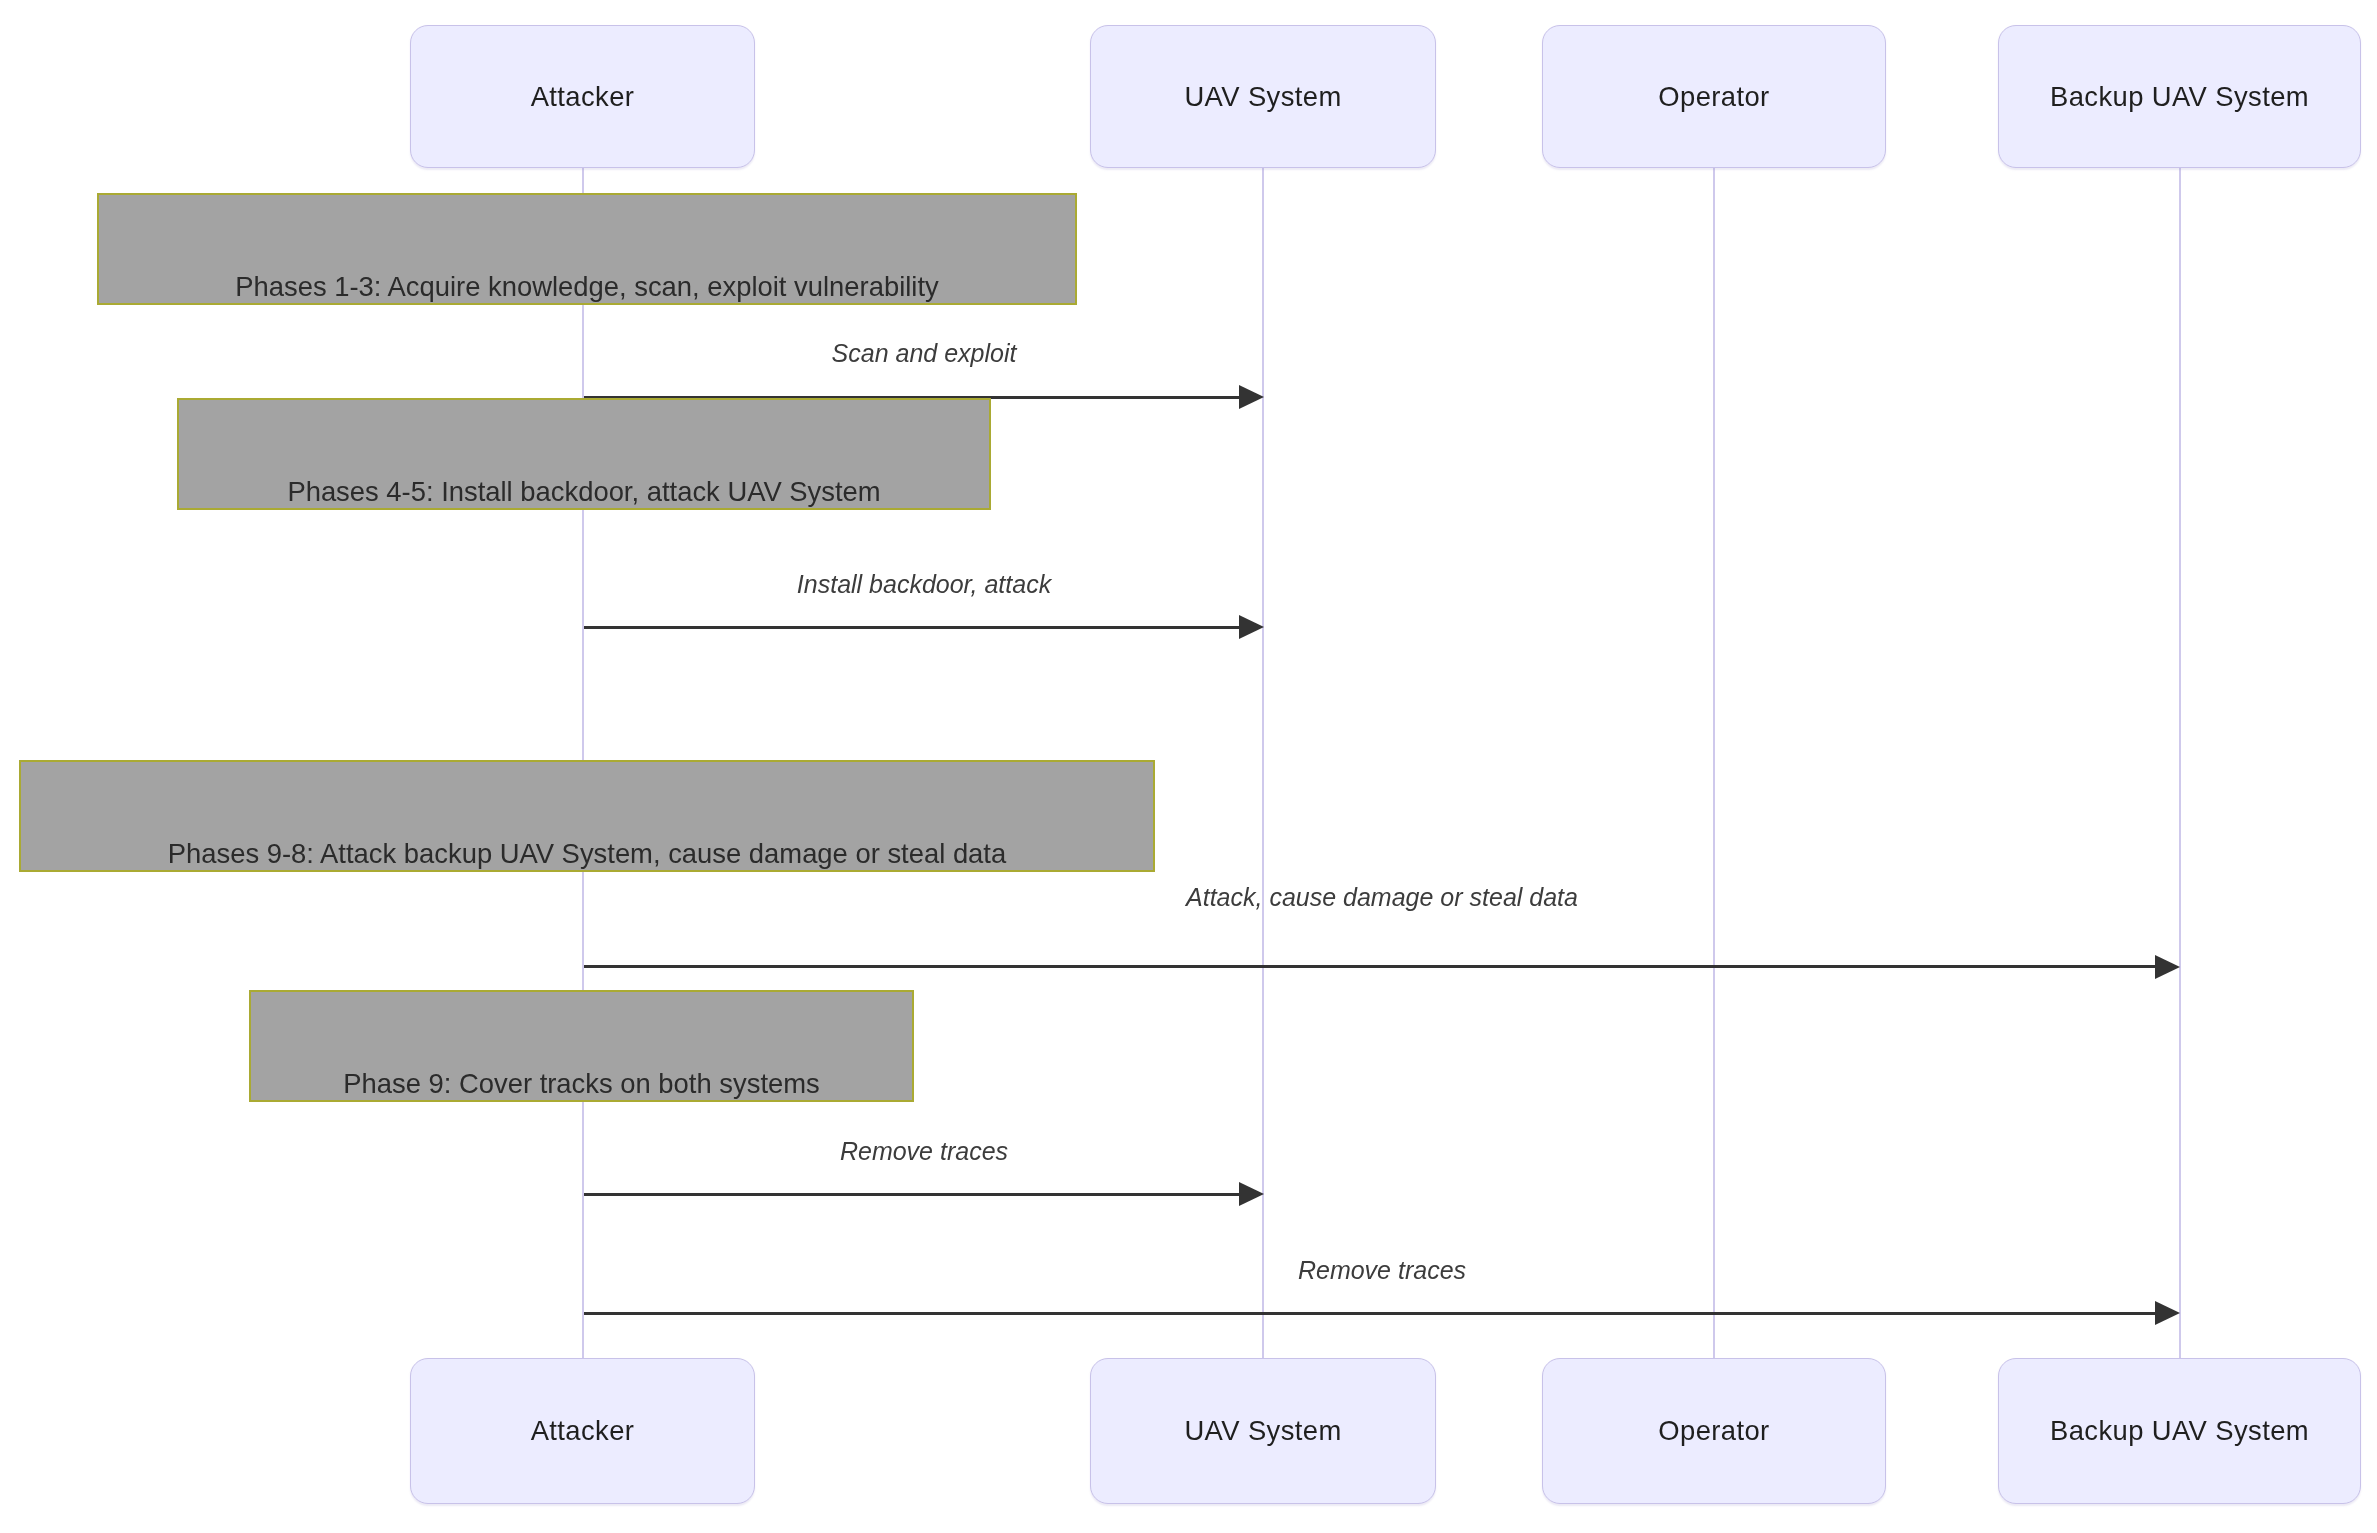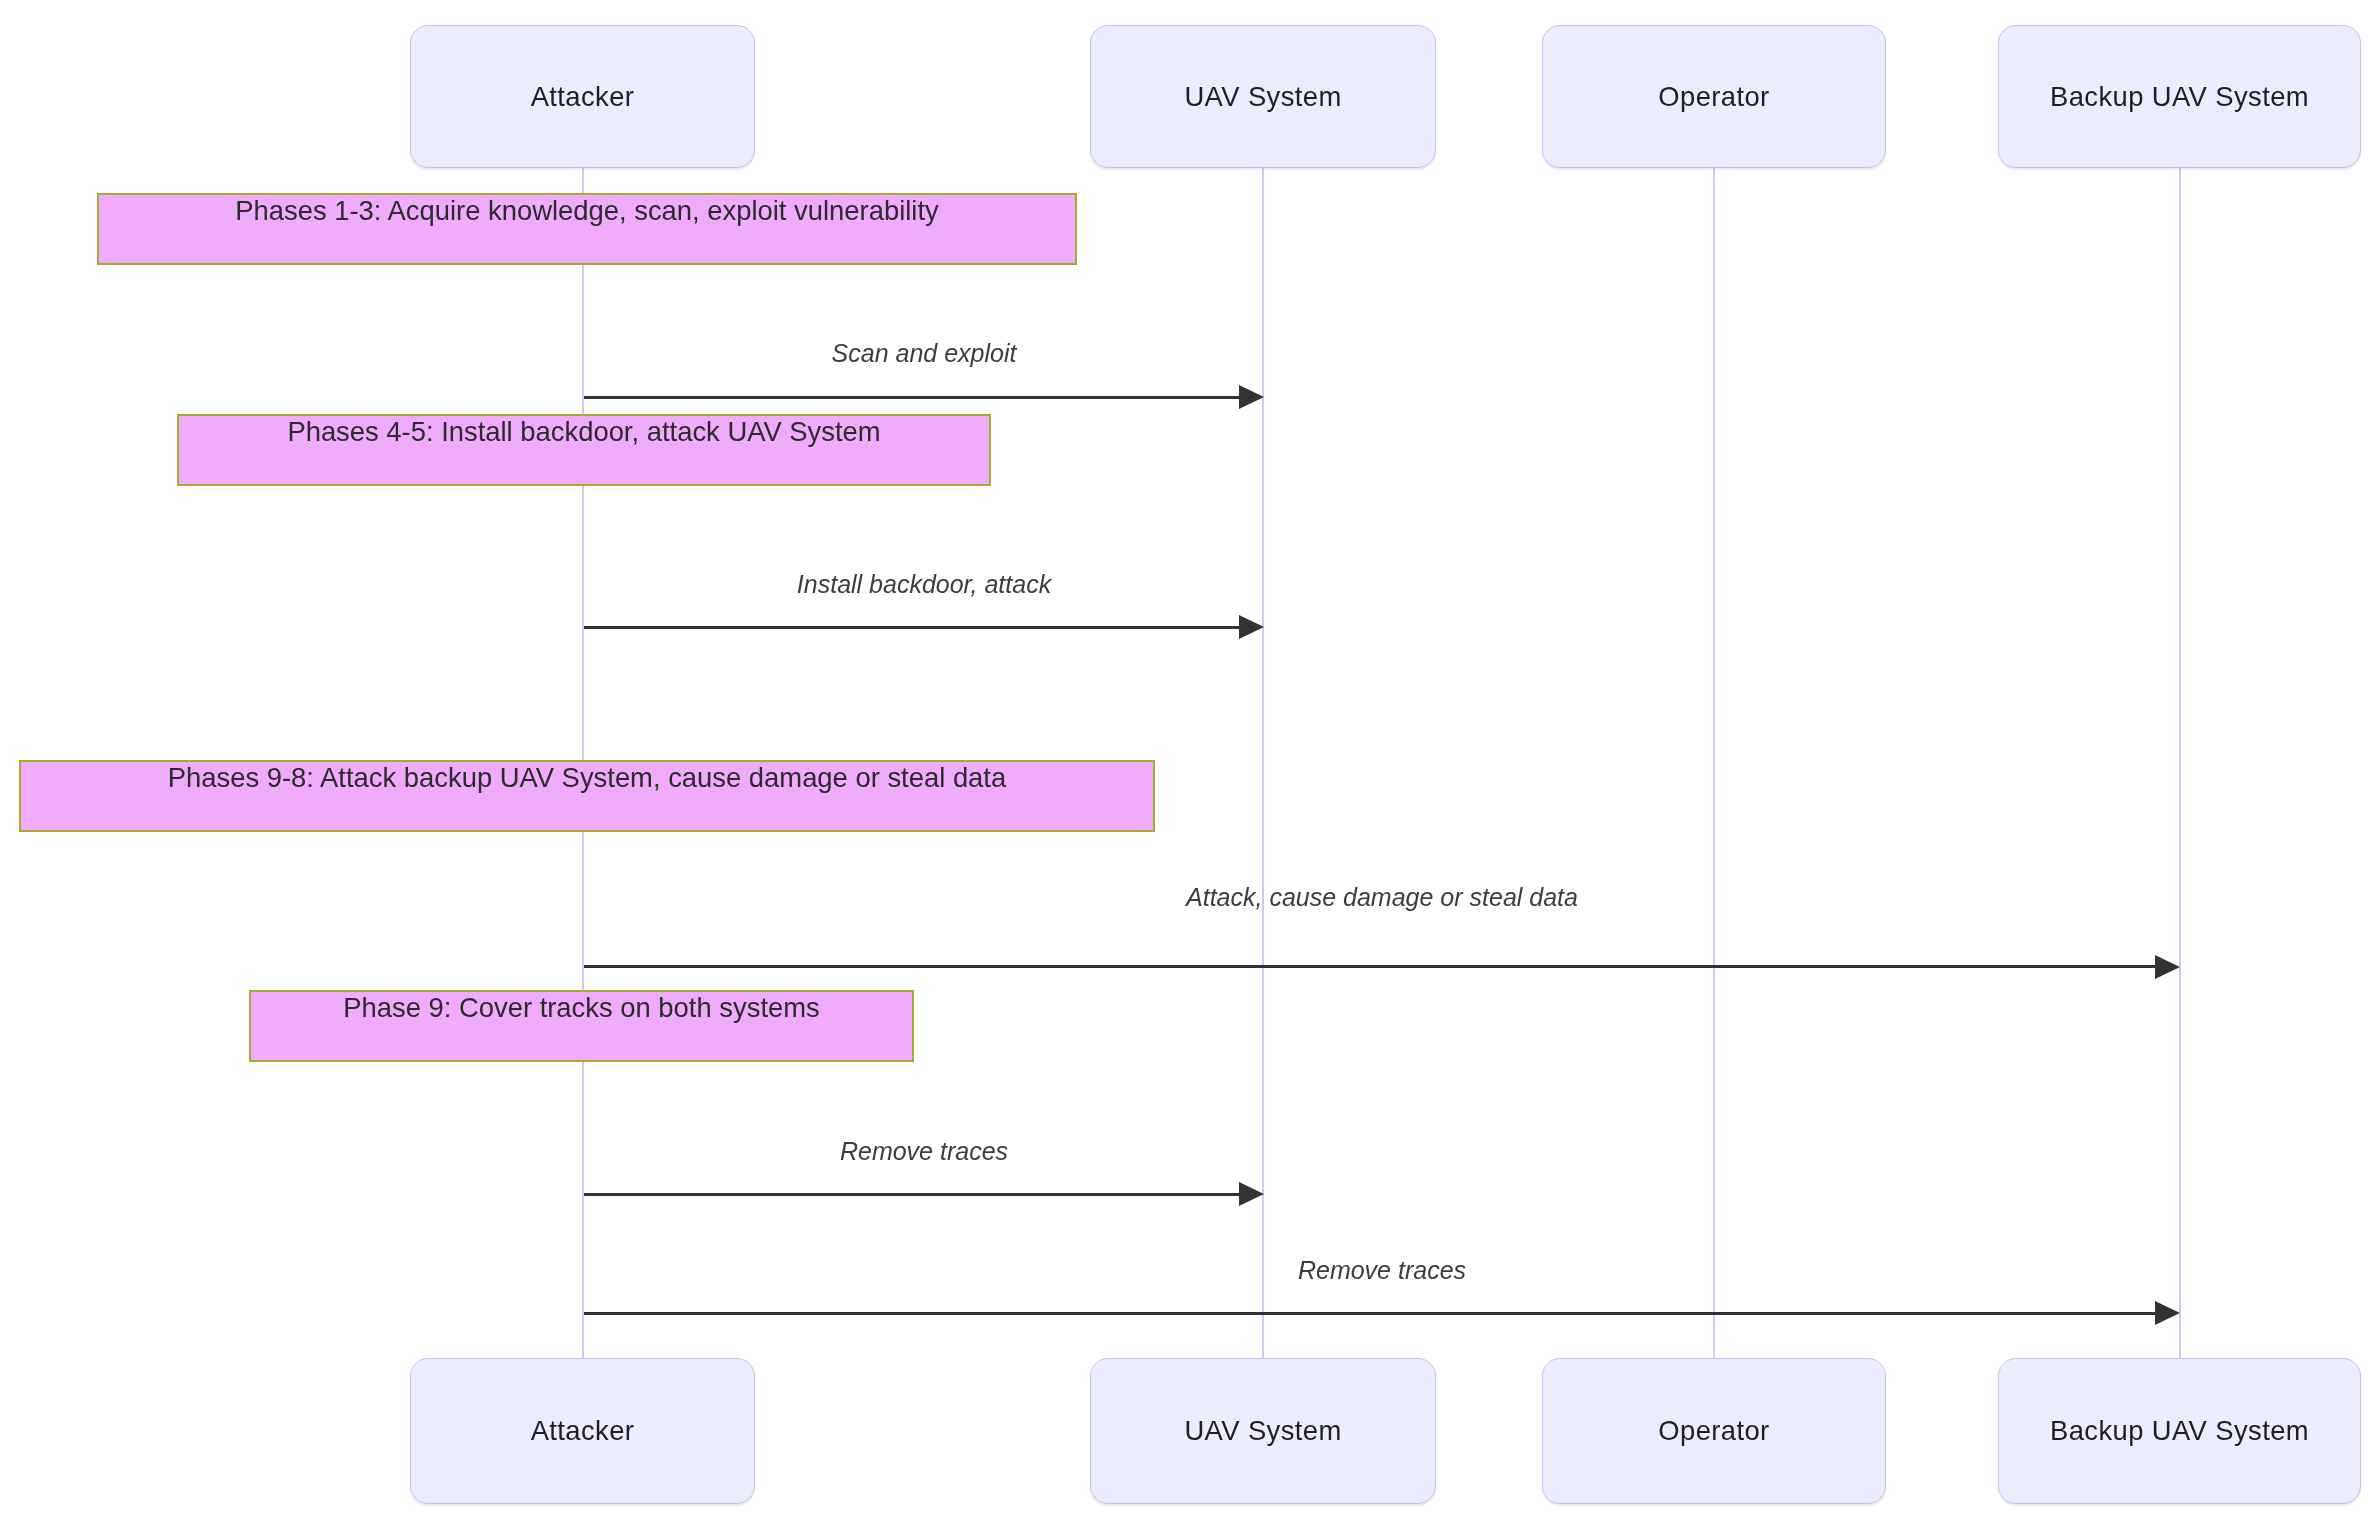--- a/index.html
+++ b/index.html
@@ -21,24 +21,24 @@
     background: #ECECFF;
     border: 1.7px solid #c8c2e9;
     border-radius: 18px;
     display: flex; align-items: center; justify-content: center;
     box-sizing: border-box;
     box-shadow: 0 1.7px 1.7px rgba(150,140,200,0.18);
   }
   .actor span { font-size: 27.4px; color: #1f1f1f; letter-spacing: 0.4px; }
 
   .note {
-    position: absolute; height: 72px;
-    background: #f0abfc;
+    position: absolute; height: 112px;
+    background: #a3a3a3;
     border: 2.5px solid #AAAA33;
-    display: flex; align-items: flex-start; justify-content: center;
+    display: flex; align-items: flex-end; justify-content: center;
     box-sizing: border-box;
   }
   .note span { font-size: 27.4px; color: #2b2b2b; white-space: nowrap; }
 
   .msg-line {
     position: absolute; height: 3.3px; background: #333333;
   }
   .msg-arrowhead {
     position: absolute; width: 0; height: 0;
     border-top: 12.5px solid transparent;
@@ -74,21 +74,21 @@
   </div>
 
   <div class="note" style="left:97px; top:193px; width:980px">
     <span>Phases 1-3: Acquire knowledge, scan, exploit vulnerability</span>
   </div>
 
   <div class="msg-label" style="left:924px; top:339px">Scan and exploit</div>
   <div class="msg-line" style="left:584px; top:396px; width:655px"></div>
   <div class="msg-arrowhead" style="left:1239px; top:385px"></div>
 
-  <div class="note" style="left:177px; top:414px; width:814px">
+  <div class="note" style="left:177px; top:398px; width:814px">
     <span>Phases 4-5: Install backdoor, attack UAV System</span>
   </div>
 
   <div class="msg-label" style="left:924px; top:570px">Install backdoor, attack</div>
   <div class="msg-line" style="left:584px; top:626px; width:655px"></div>
   <div class="msg-arrowhead" style="left:1239px; top:615px"></div>
 
 
   <div class="note" style="left:19px; top:760px; width:1136px">
     <span>Phases 9-8: Attack backup UAV System, cause damage or steal data</span>

